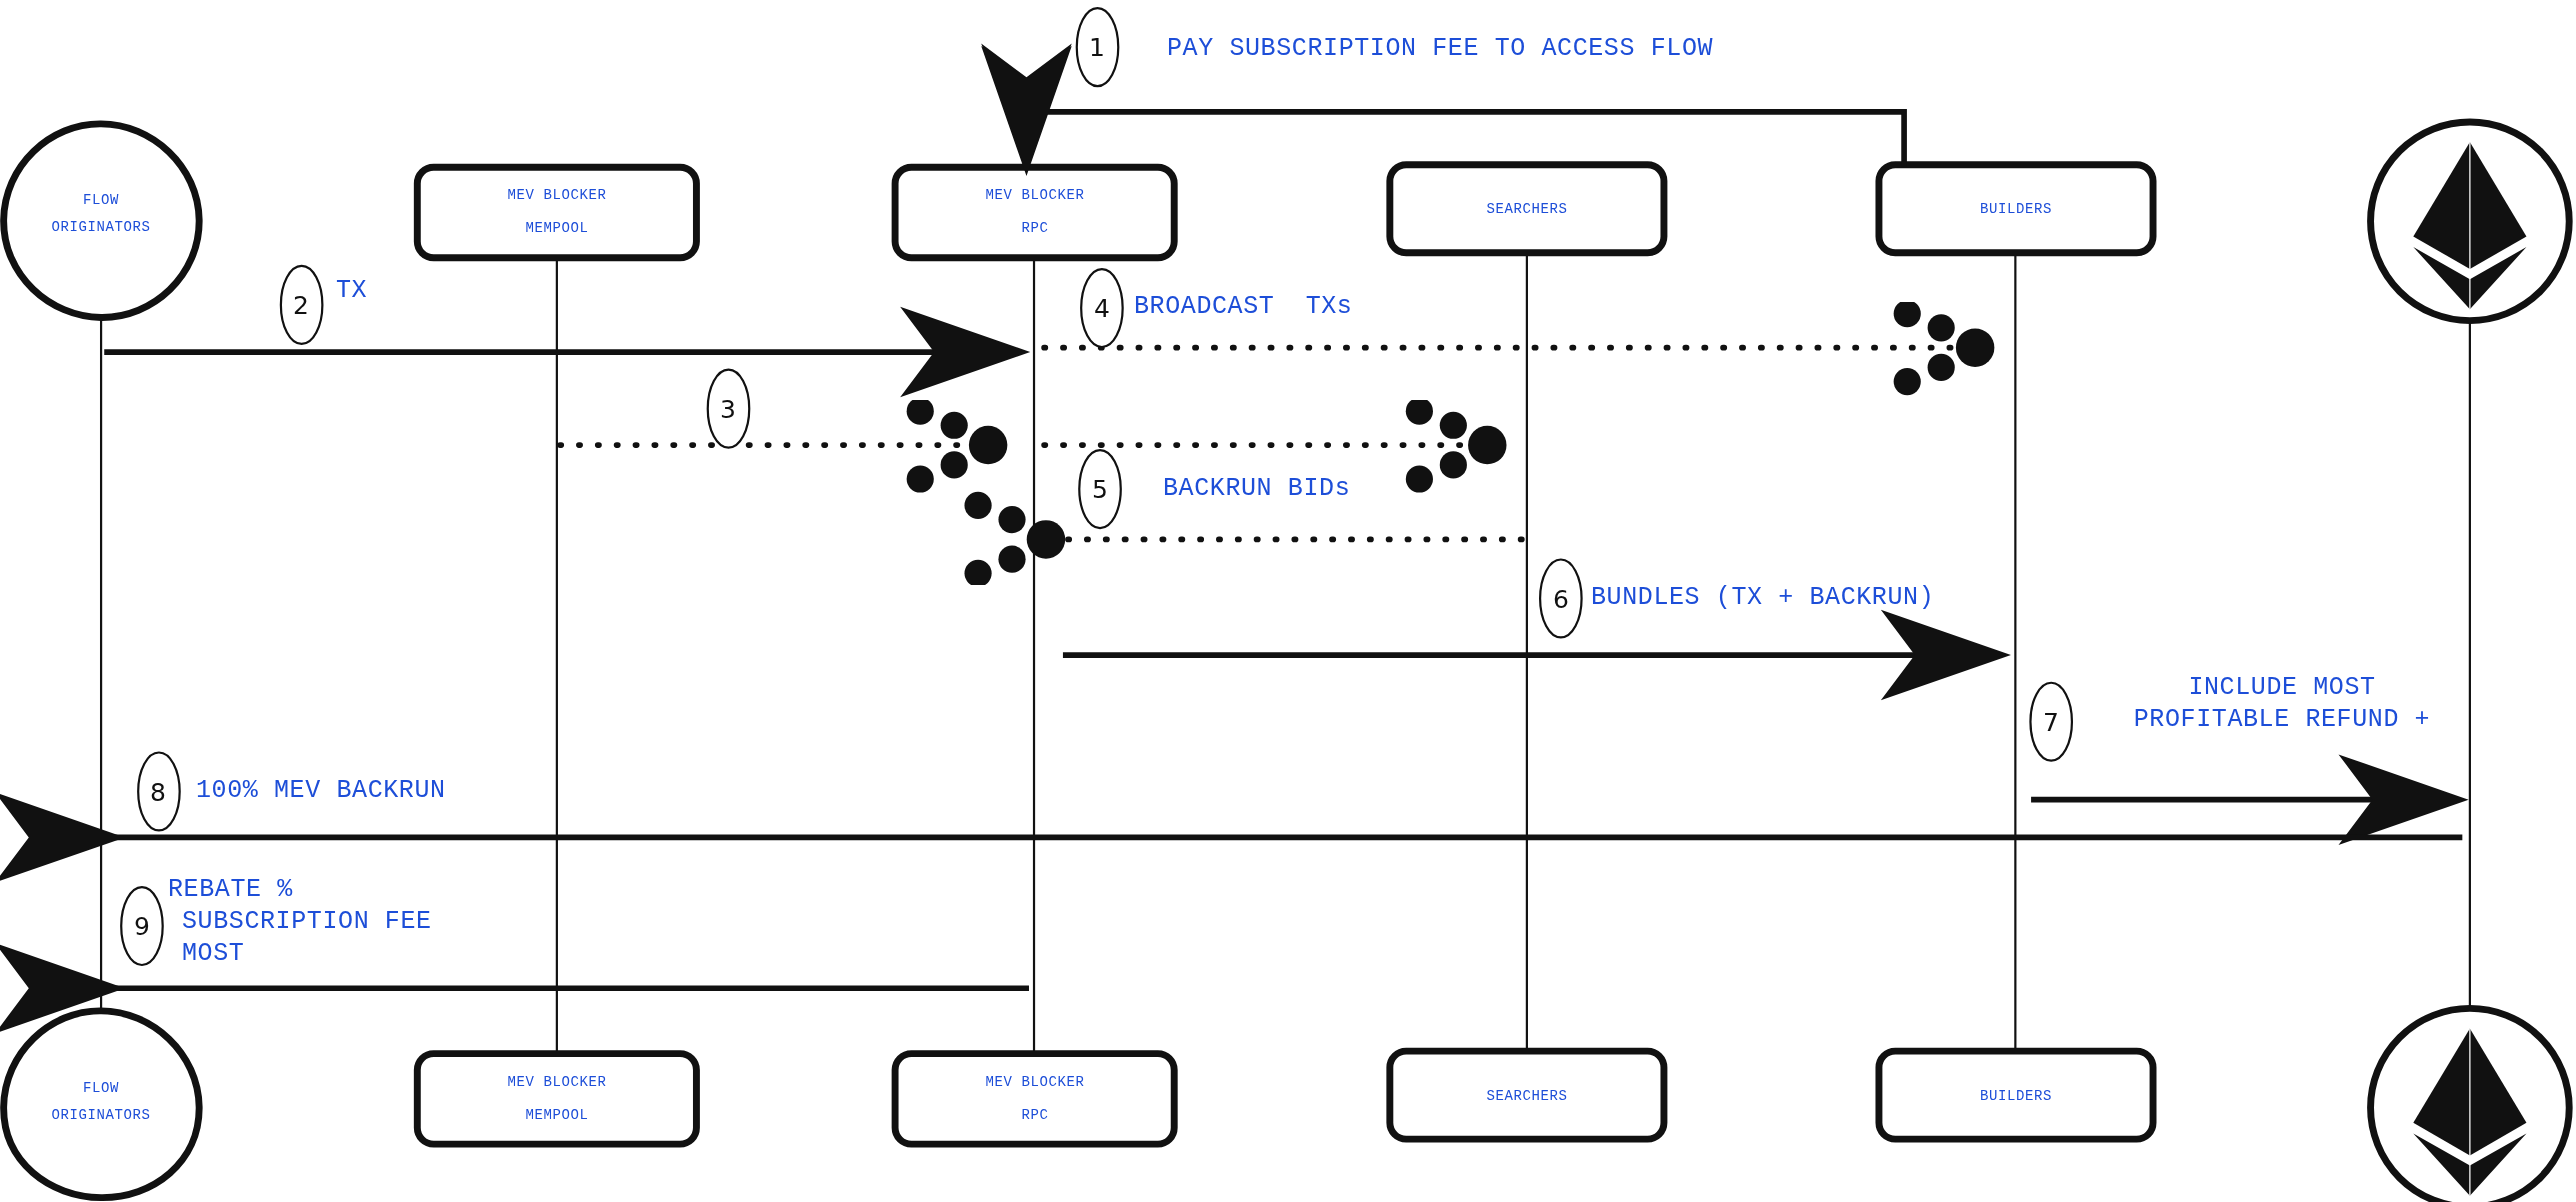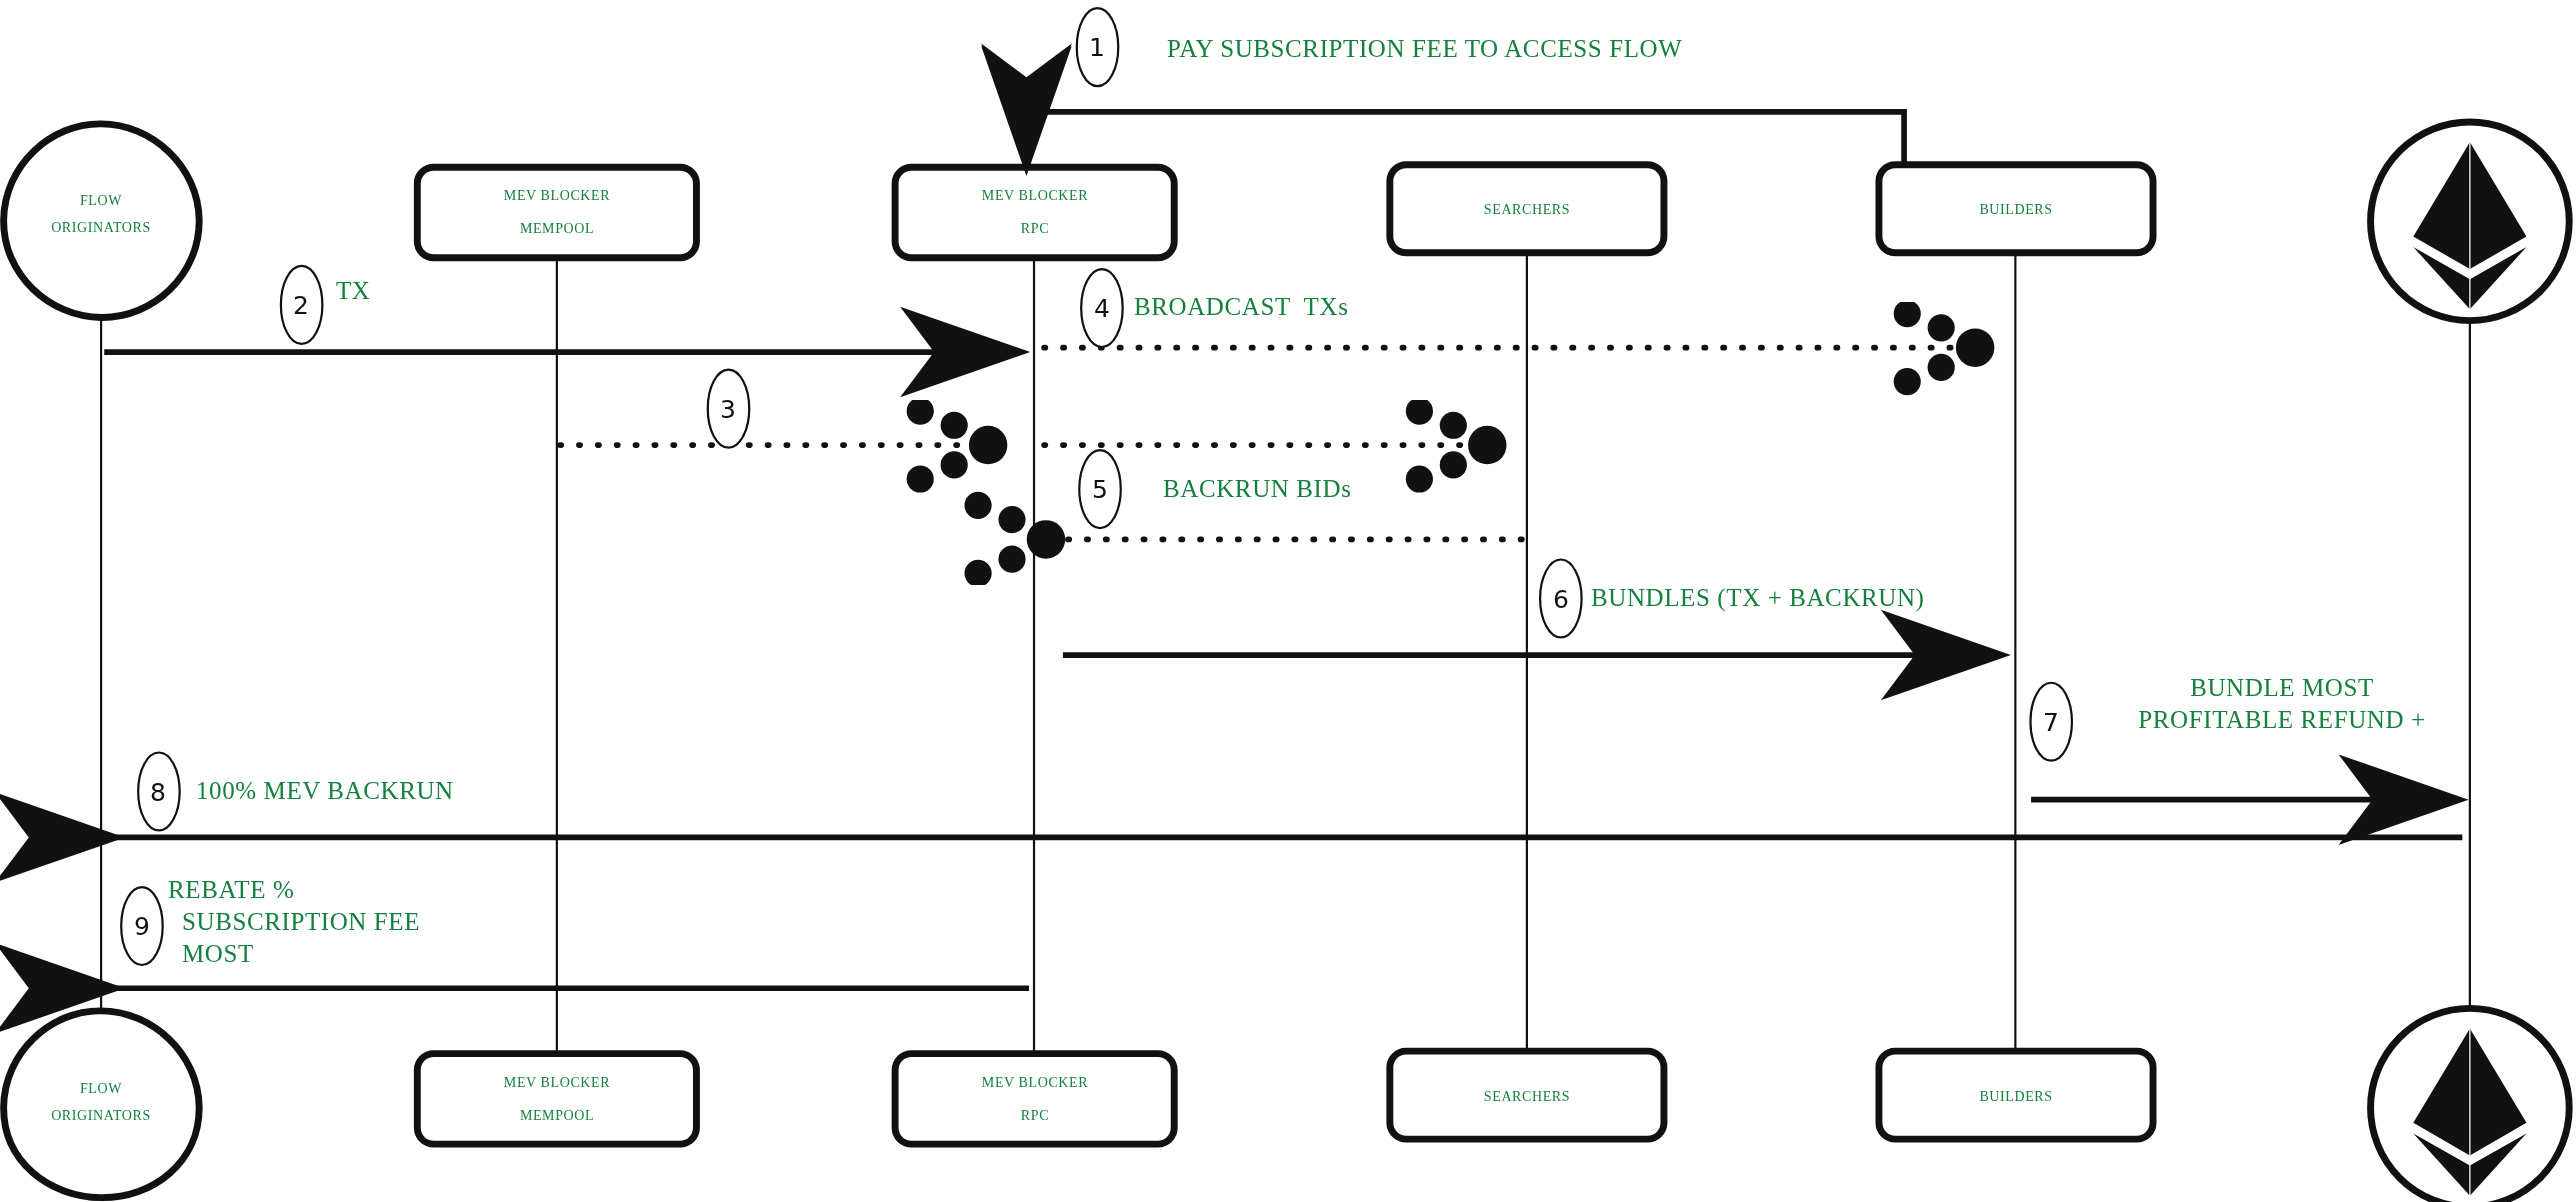--- a/index.html
+++ b/index.html
@@ -1,19 +1,19 @@
 <!DOCTYPE html>
 <html style="font-size:10px"><head>
 <meta charset="utf-8">
 <style>
   html,body{margin:0;padding:0;background:#ffffff;}
   body{width:2576px;height:1202px;font-family:"DejaVu Sans",sans-serif;overflow:hidden;}
   #stage{position:relative;width:2576px;height:1202px;background:#ffffff;}
   svg.layer{position:absolute;top:0;left:0;width:2576px;height:1202px;}
-  .lbl{position:absolute;color:#15803d;font-family:Liberation Serif, serif;
+  .lbl{position:absolute;color:#1d4ed8;font-family:Liberation Mono, monospace;
        letter-spacing:0.6px;white-space:pre;line-height:1.28;}
   .node-label{font-size:14px;text-align:center;font-weight:400;}
   .msg-label{font-size:25px;font-weight:400;}
   .step-num{position:absolute;font-size:25px;color:#111111;
             font-family:"DejaVu Sans",sans-serif;text-align:center;}
   .center{transform:translate(-50%,-50%);}
 </style>
 </head>
 <body>
 
@@ -135,21 +135,21 @@
   <div class="step-num center" style="left:2051px;top:722px;">7</div>
   <div class="step-num center" style="left:158px;top:792px;">8</div>
   <div class="step-num center" style="left:142px;top:926px;">9</div>
 
   <div class="lbl msg-label" style="left:1167px;top:33px;">PAY SUBSCRIPTION FEE TO ACCESS FLOW</div>
   <div class="lbl msg-label" style="left:336px;top:275px;">TX</div>
   <div class="lbl msg-label" style="left:1134px;top:291px;">BROADCAST  TXs</div>
   <div class="lbl msg-label" style="left:1163px;top:473px;">BACKRUN BIDs</div>
   <div class="lbl msg-label" style="left:1591px;top:582px;">BUNDLES (TX + BACKRUN)</div>
 
-  <div class="lbl msg-label" style="left:2087px;top:672px;text-align:center;width:390px;">BUNDLE MOST</div>
+  <div class="lbl msg-label" style="left:2087px;top:672px;text-align:center;width:390px;">INCLUDE MOST</div>
   <div class="lbl msg-label" style="left:2087px;top:704px;text-align:center;width:390px;">PROFITABLE REFUND +</div>
 
   <div class="lbl msg-label" style="left:196px;top:775px;">100% MEV BACKRUN</div>
 
   <div class="lbl msg-label" style="left:168px;top:874px;">REBATE %</div>
   <div class="lbl msg-label" style="left:182px;top:906px;">SUBSCRIPTION FEE</div>
   <div class="lbl msg-label" style="left:182px;top:938px;">MOST</div>
 
   <div class="lbl node-label center" style="left:101px;top:201px;width:189px;">FLOW</div>
   <div class="lbl node-label center" style="left:101px;top:228px;width:189px;">ORIGINATORS</div>

